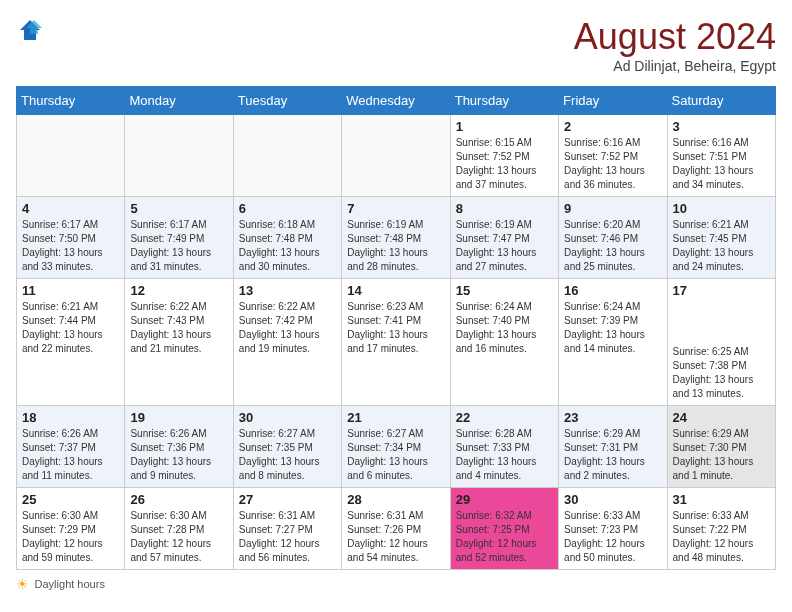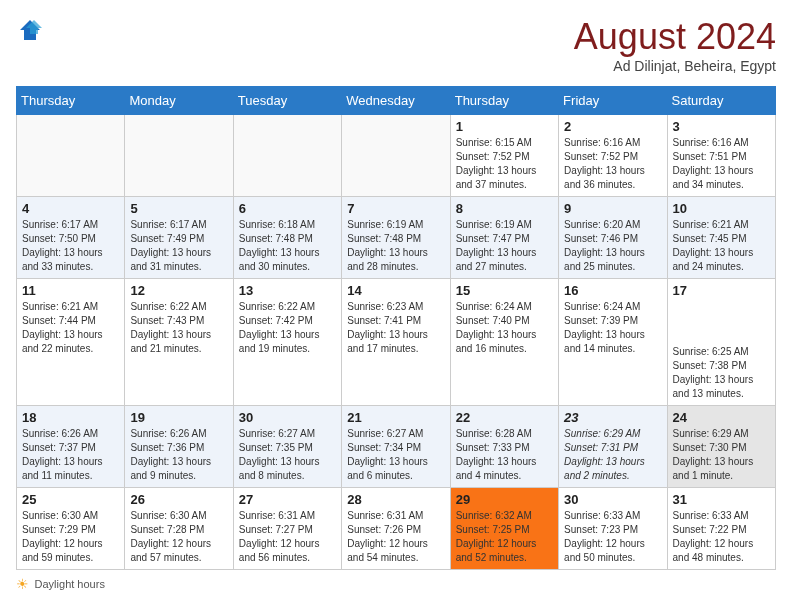--- a/index.html
+++ b/index.html
@@ -283,21 +283,21 @@
 Daylight: 13 hours
 and 6 minutes.</div>
         </td>
         <td style="background: rgb(238, 243, 250);">
           <div class="day-number">22</div>
           <div class="day-detail" style="white-space: pre-line;">Sunrise: 6:28 AM
 Sunset: 7:33 PM
 Daylight: 13 hours
 and 4 minutes.</div>
         </td>
-        <td style="background: rgb(238, 243, 250); font-style: italic;">
+        <td style="background: rgb(238, 243, 250);">
           <div class="day-number">23</div>
           <div class="day-detail" style="white-space: pre-line;">Sunrise: 6:29 AM
 Sunset: 7:31 PM
 Daylight: 13 hours
 and 2 minutes.</div>
         </td>
         <td style="background: #e5e5e5;">
           <div class="day-number">24</div>
           <div class="day-detail" style="white-space: pre-line;">Sunrise: 6:29 AM
 Sunset: 7:30 PM
@@ -327,21 +327,21 @@
 Daylight: 12 hours
 and 56 minutes.</div>
         </td>
         <td style="background: rgb(255, 255, 255);">
           <div class="day-number">28</div>
           <div class="day-detail" style="white-space: pre-line;">Sunrise: 6:31 AM
 Sunset: 7:26 PM
 Daylight: 12 hours
 and 54 minutes.</div>
         </td>
-        <td style="background: #f97316;">
+        <td style="background: #ec4899;">
           <div class="day-number">29</div>
           <div class="day-detail" style="white-space: pre-line;">Sunrise: 6:32 AM
 Sunset: 7:25 PM
 Daylight: 12 hours
 and 52 minutes.</div>
         </td>
         <td style="background: rgb(255, 255, 255);">
           <div class="day-number">30</div>
           <div class="day-detail" style="white-space: pre-line;">Sunrise: 6:33 AM
 Sunset: 7:23 PM

